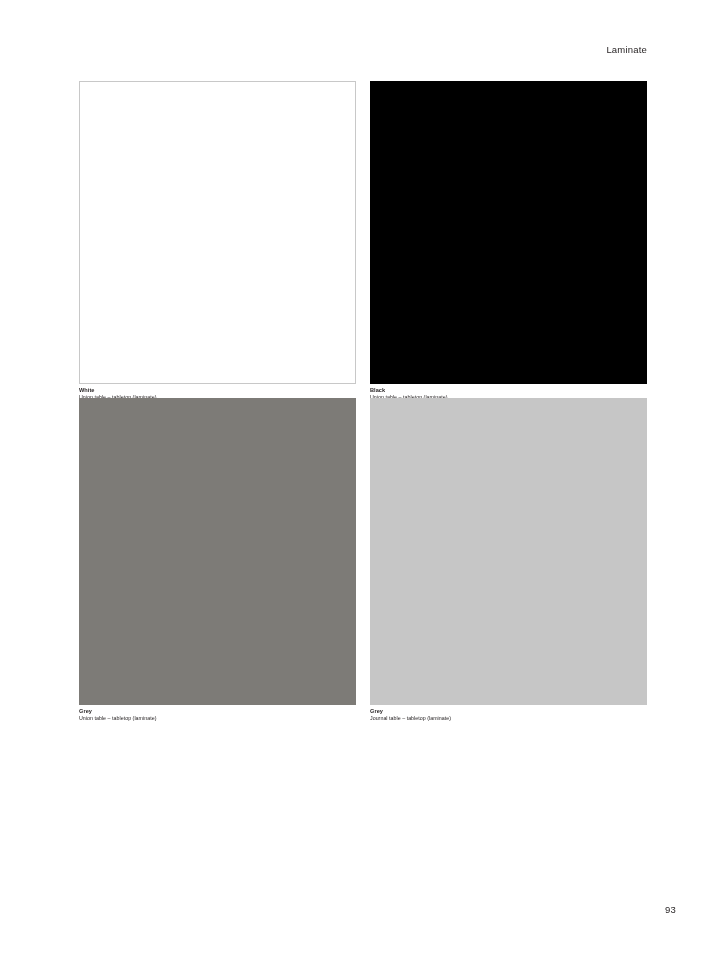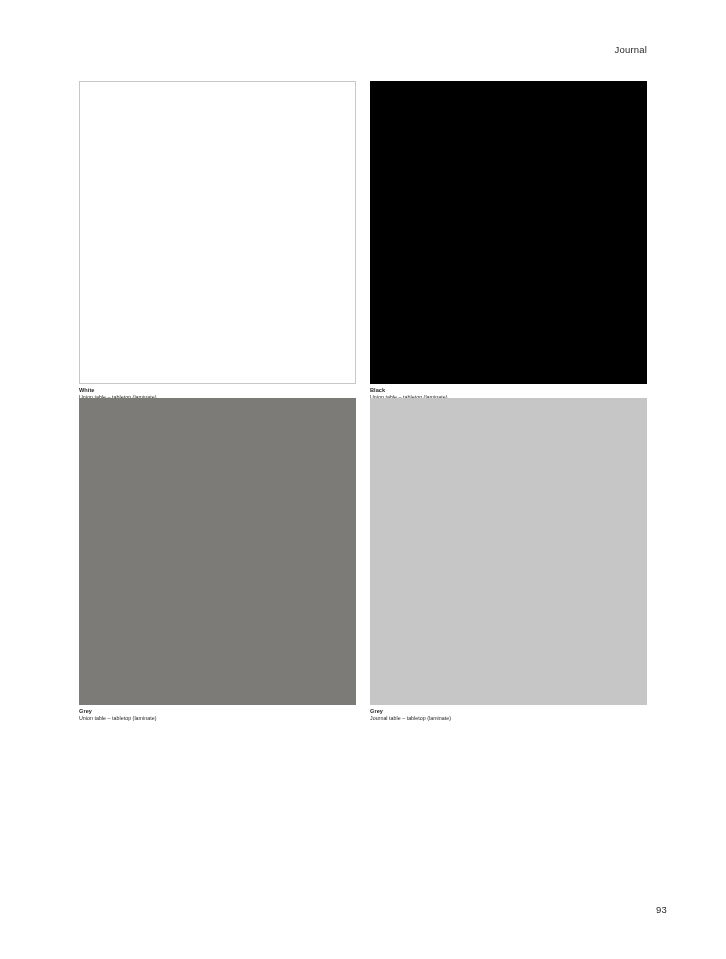--- a/index.html
+++ b/index.html
@@ -93,34 +93,34 @@
     position: absolute;
     top: 398px;
     left: 79px;
     width: 568px;
   }
 
   
   .folio {
     position: absolute;
     bottom: 44px;
-    right: 59px;
+    right: 50px;
     font-size: 9.5px;
     color: #231f20;
     letter-spacing: 0.02em;
     white-space: nowrap;
     margin-top: 36px;
   }
 </style>
 </head>
 <body>
 
 <div class="page">
 
-  <div class="running-head">Journal</div>
+  <div class="running-head">Laminate</div>
 
   <div class="swatch-grid">
     <div class="swatch-row row-top">
 
       <div class="swatch-cell col-left">
         <div class="swatch-chip chip-tall" id="chip-0" style="background: rgb(255, 255, 255); border: 1px solid rgb(200, 200, 200);"></div>
         <div class="swatch-caption">
           <p class="caption-name">White</p>
           <p class="caption-line">Union table – tabletop (laminate)</p>
           <p class="caption-line">Journal table – tabletop (laminate)</p>

